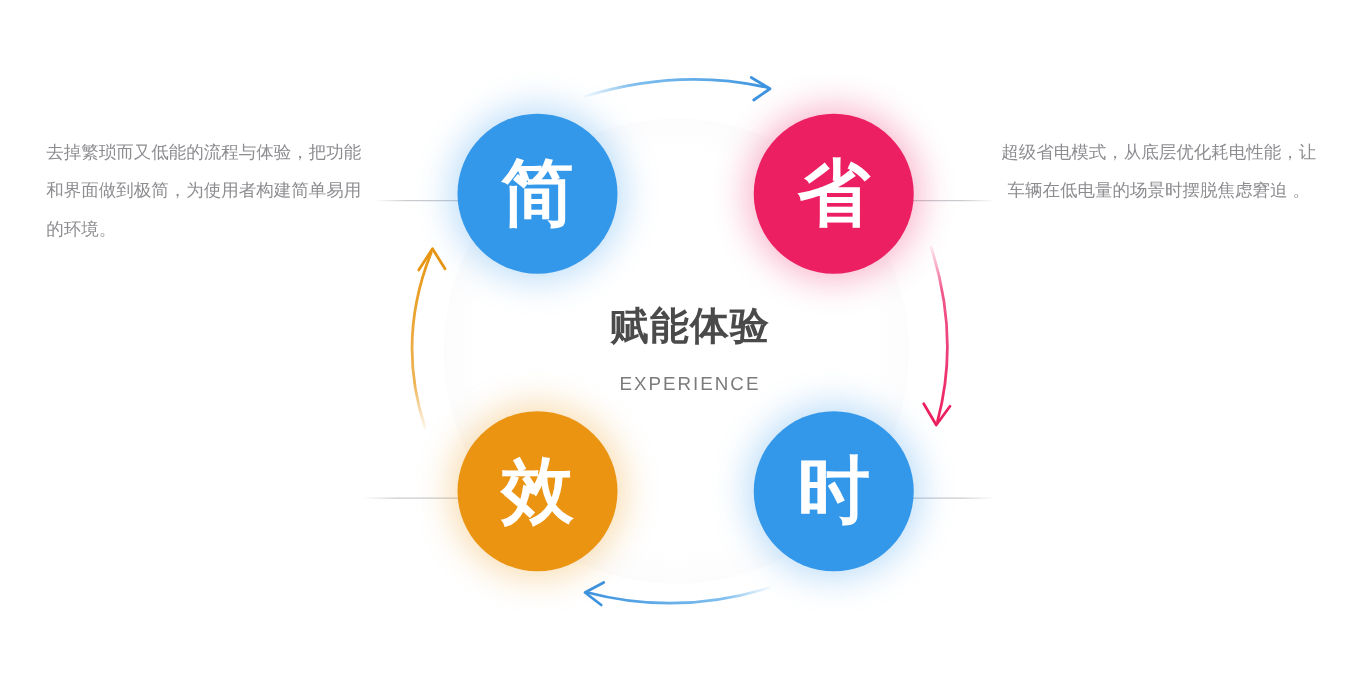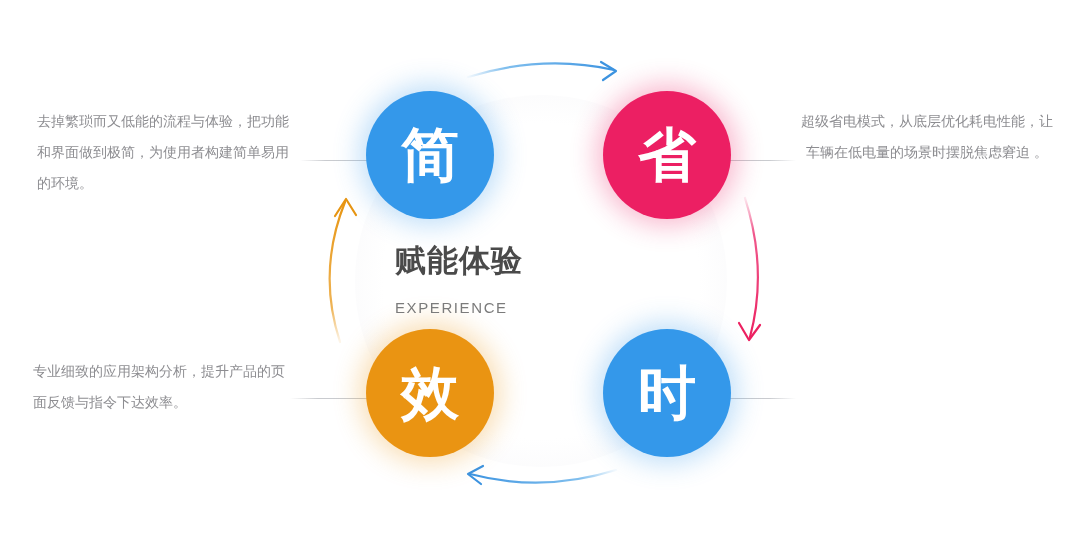--- a/index.html
+++ b/index.html
@@ -73,23 +73,24 @@
     font-family: "Liberation Sans", "DejaVu Sans", sans-serif;
   }
   .node-jian { left: 366px; top: 91px;  background: #3498ea; box-shadow: 0 0 26px 7px rgba(52,152,234,0.30); }
   .node-sheng{ left: 603px; top: 91px;  background: #ec1f63; box-shadow: 0 0 26px 7px rgba(236,31,99,0.30); }
   .node-xiao { left: 366px; top: 329px; background: #ea9412; box-shadow: 0 0 26px 7px rgba(234,148,18,0.30); }
   .node-shi  { left: 603px; top: 329px; background: #3498ea; box-shadow: 0 0 26px 7px rgba(52,152,234,0.30); }
 
   
   .center-label {
     position: absolute;
-    left: 395px;
+    left: 406px;
     top: 243px;
     width: 292px;
+    text-align: center;
   }
   .center-label .cn {
     font-size: 31px;
     font-weight: bold;
     color: #4a4a4a;
     line-height: 1.15;
     letter-spacing: 1px;
     font-family: "Liberation Sans", "DejaVu Sans", sans-serif;
   }
   .center-label .en {
@@ -194,15 +195,14 @@
     <span>时</span>
   </div>
 
   <div class="center-label">
     <div class="cn">赋能体验</div>
     <div class="en">EXPERIENCE</div>
   </div>
 
   <div class="desc desc-tl">去掉繁琐而又低能的流程与体验，把功能和界面做到极简，为使用者构建简单易用的环境。</div>
   <div class="desc desc-tr">超级省电模式，从底层优化耗电性能，让车辆在低电量的场景时摆脱焦虑窘迫 。</div>
-  <div class="desc desc-bl">专业细致的应用架构分析，提升产品的页面反馈与指令下达效率。</div>
 
 </div>
 
 </body></html>

